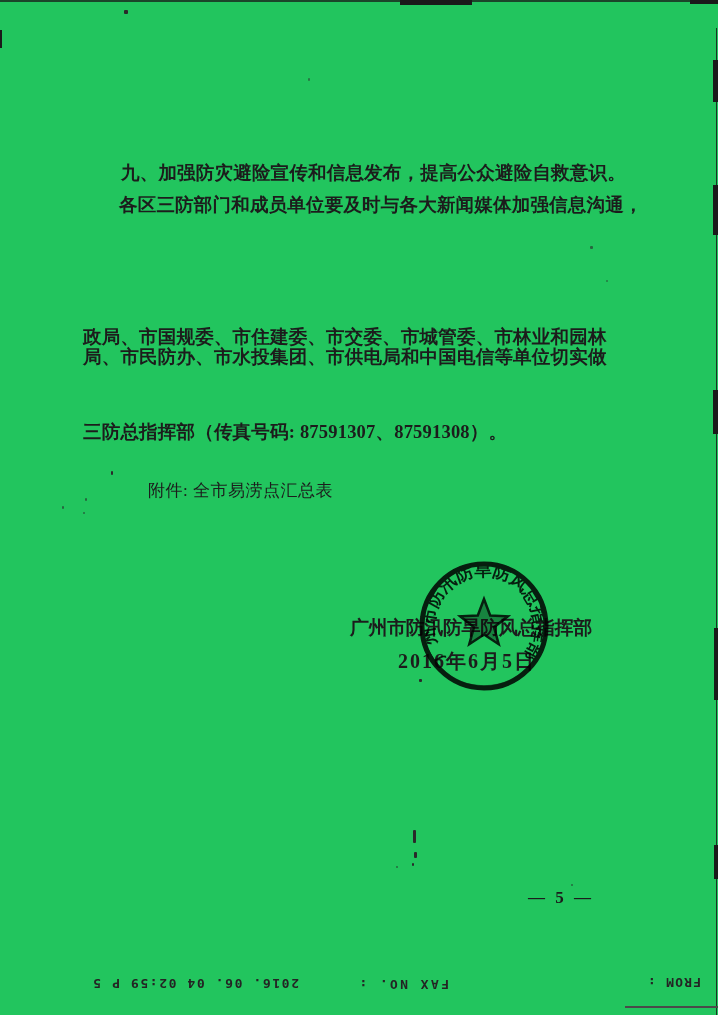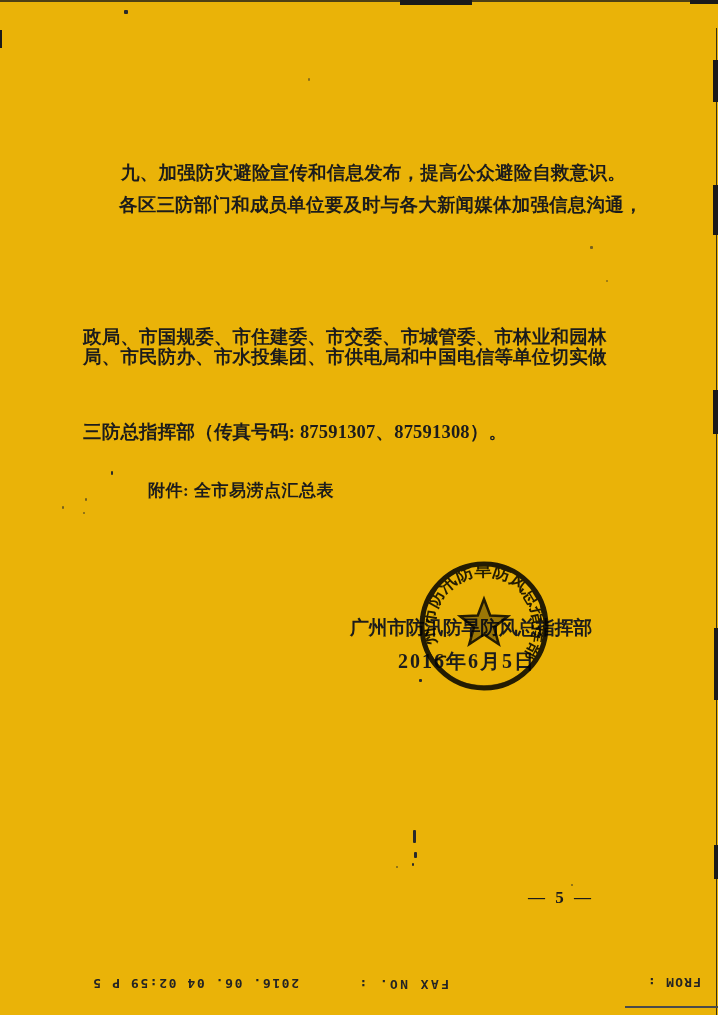--- a/index.html
+++ b/index.html
@@ -1,38 +1,38 @@
 <!DOCTYPE html>
 <html><head>
 <meta charset="utf-8">
 <style>
   html,body { margin:0; padding:0; background:#888; }
   .page {
     position:relative; width:718px; height:1015px;
-    background:#eab308; overflow:hidden;
+    background:#22c55e; overflow:hidden;
     font-family:"Liberation Serif","DejaVu Serif",serif;
     color:#1c1c1c;
   }
   
   .artifact { position:absolute; background:#1a1a1a; }
   .speck { position:absolute; background:#2a2a2a; border-radius:1px; }
 
   
   .bl {
     position:absolute; left:83px; width:521px; height:27px;
     font-size:18.5px; font-weight:600; letter-spacing:0.2px;
     text-align:justify; text-align-last:justify;
     white-space:nowrap; color:#1c1c1c;
   }
   .bl.indent { left:121px; width:483px; }
   .bl.noj { text-align-last:auto; white-space:normal; }
 
   .attach {
     position:absolute; left:148px; top:479px;
-    font-size:17px; font-weight:700; letter-spacing:0.5px;
+    font-size:17px; font-weight:400; letter-spacing:0.5px;
   }
   .sig {
     position:absolute; left:350px; top:615px;
     font-size:19px; font-weight:600; letter-spacing:-0.4px;
   }
   .docdate {
     position:absolute; left:398px; top:648px;
     font-size:20px; font-weight:600; letter-spacing:2px;
   }
   .pagenum {

